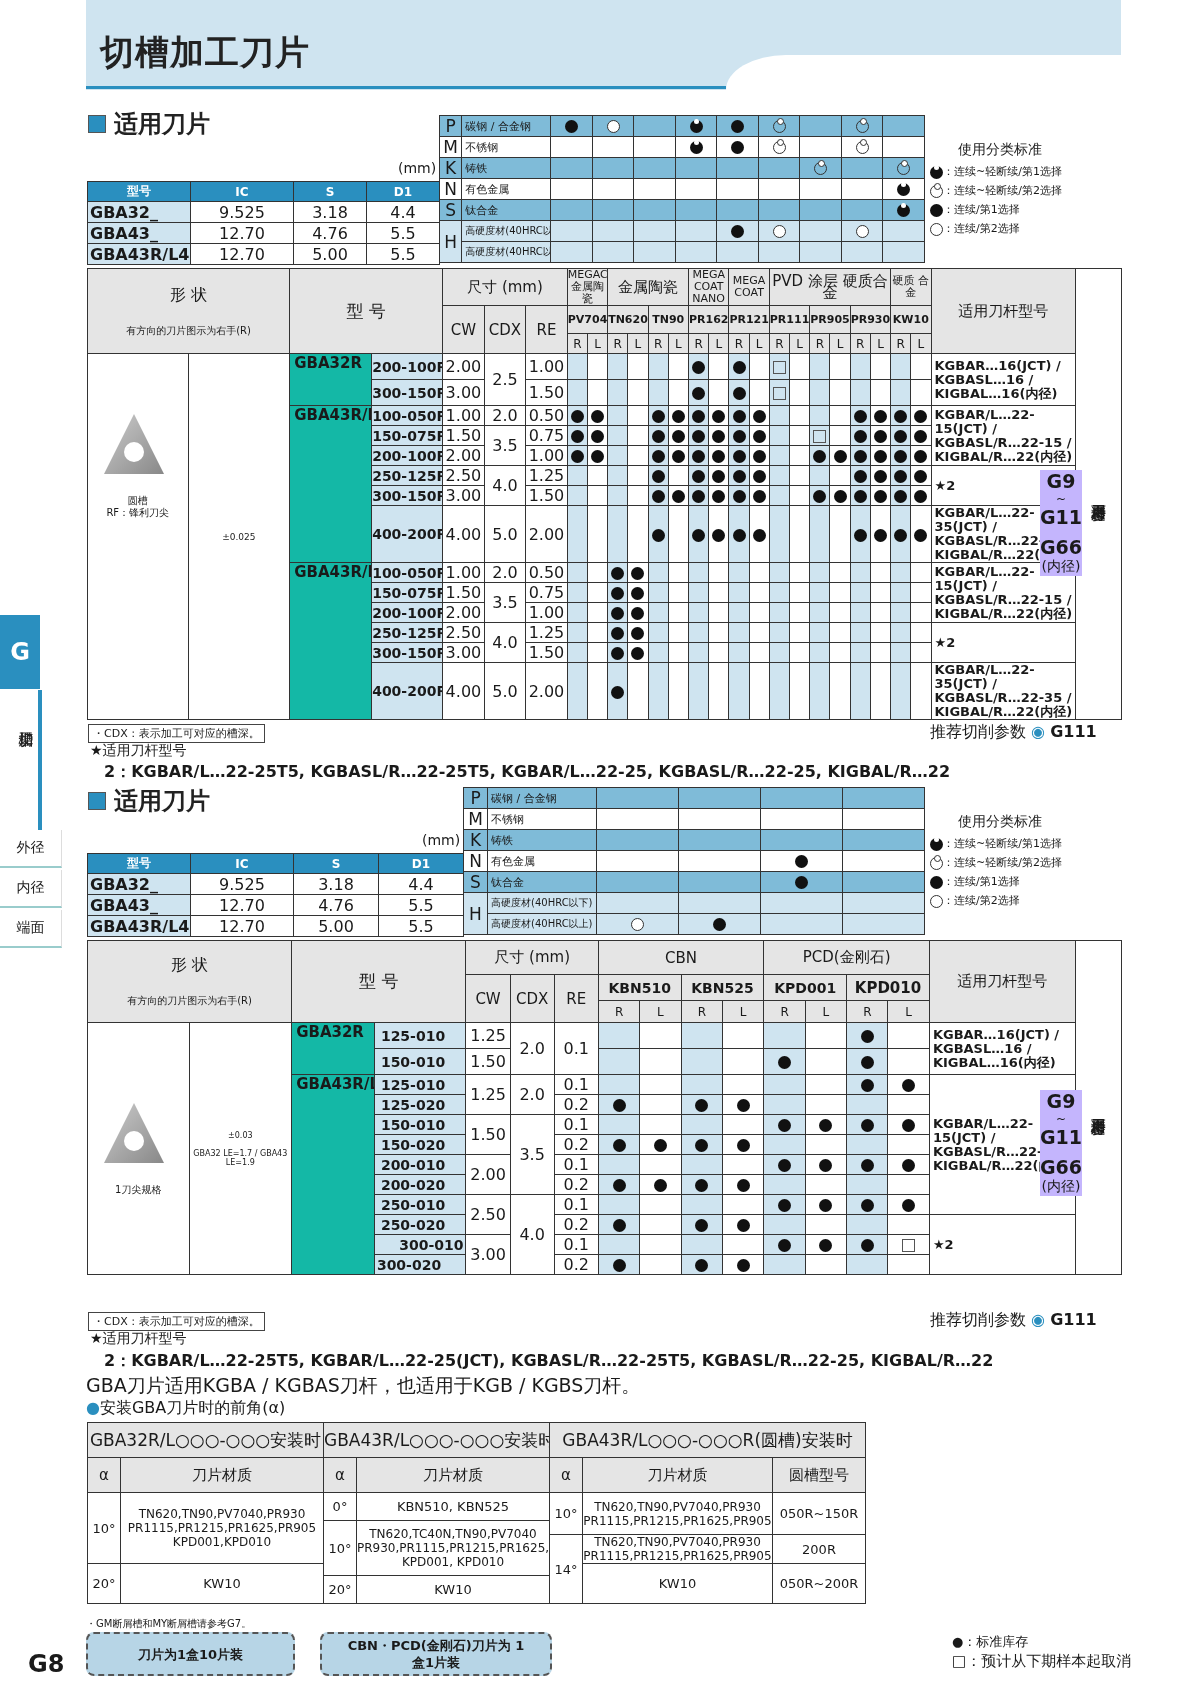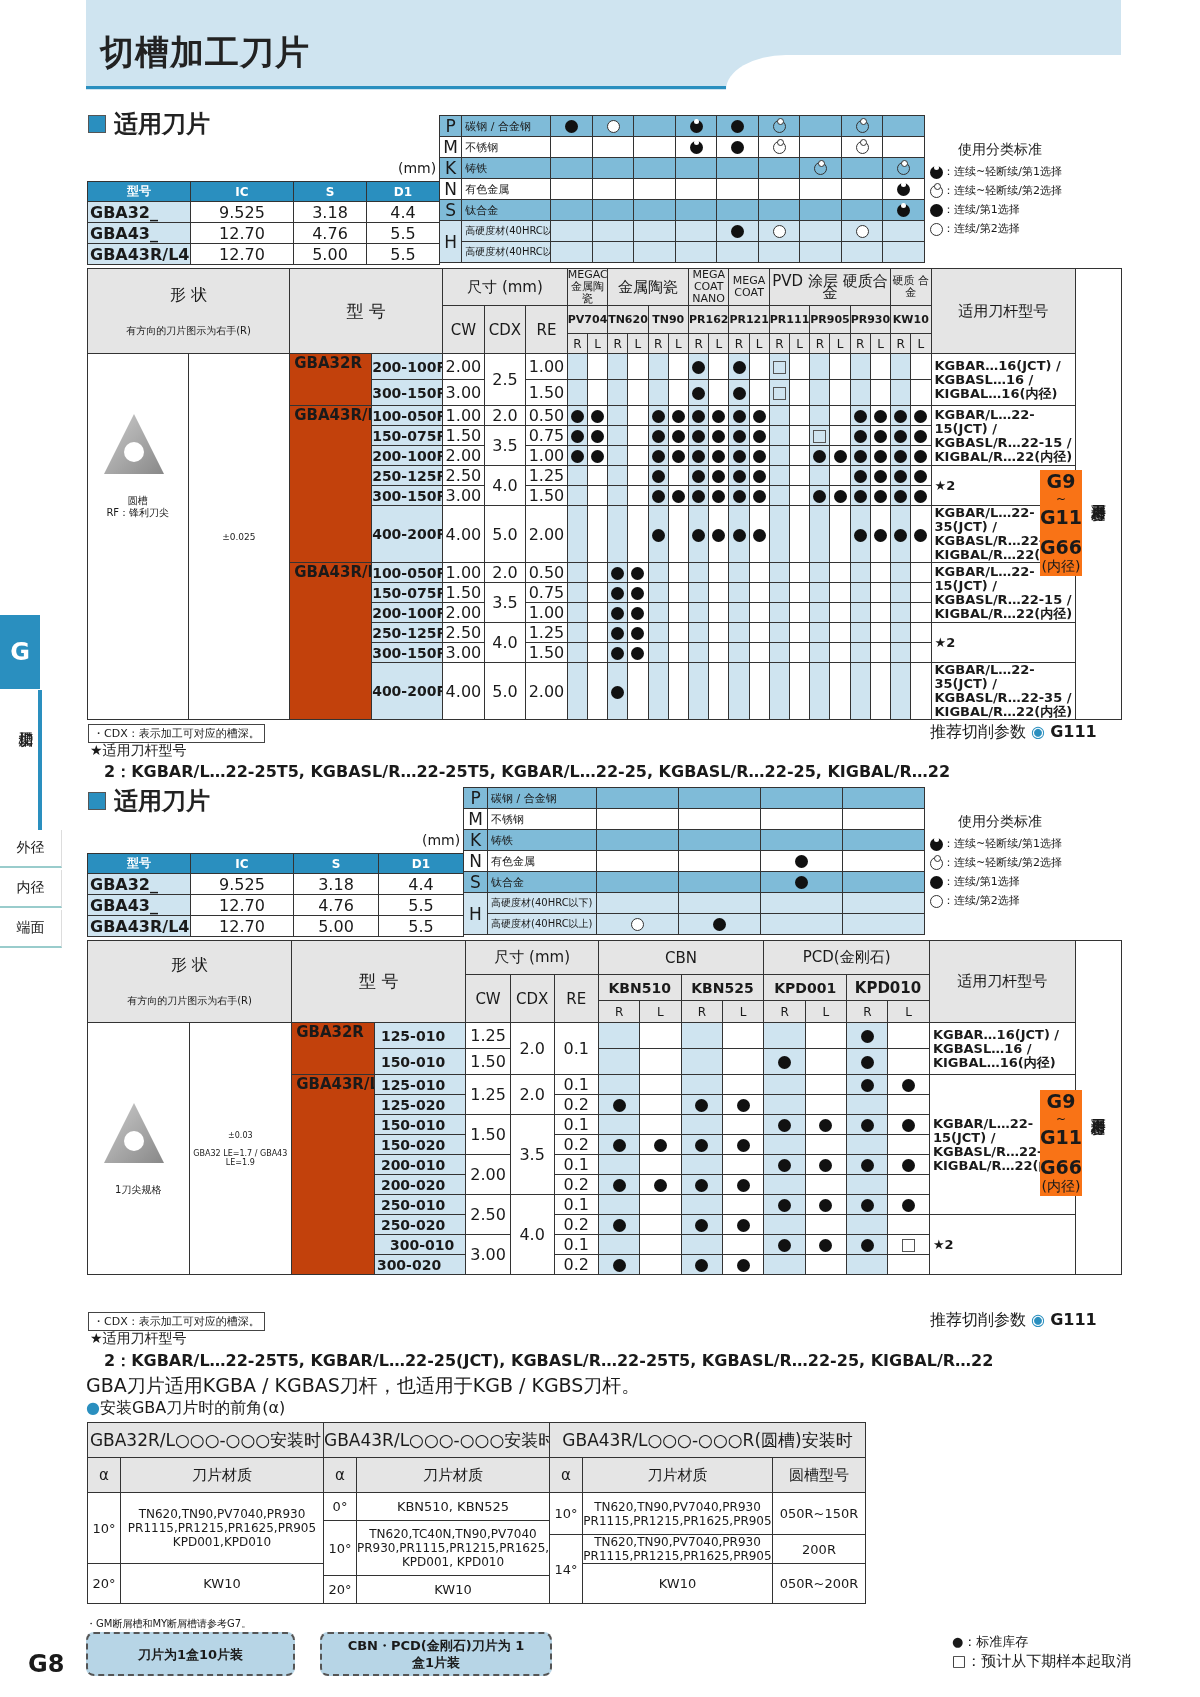--- a/index.html
+++ b/index.html
@@ -23,34 +23,34 @@
 .mat td.letter{font-size:17px;width:22px}
 .mat tr.dk td{background:#7fbbd8}
 .mat tr.lt td{background:#fff}
 .mat tr.hl td{background:#cfe4f0}
 .mat td.lbl{text-align:left;padding-left:3px}
 .mat td.sm{font-size:10px}
 .main td{font-size:16px;height:19px}
 .main .gh{background:#e5e5e5;font-size:15px}
 .main .ghs{background:#e5e5e5;font-size:11px;font-weight:bold}
 .main .ghx{background:#e5e5e5;font-size:13px}
-.main .model{background:#c2410c;font-weight:bold;text-align:left;padding-left:4px;font-size:15px}
+.main .model{background:#14b8a6;font-weight:bold;text-align:left;padding-left:4px;font-size:15px}
 .main .code{background:#cfe4f0;font-weight:bold;font-size:14px;text-align:right;padding-right:2px}
 .main .r{background:#cfe4f0}
 .main .holder{text-align:left;padding-left:3px;font-size:13px;font-weight:bold;line-height:14px;white-space:normal}
 .dot{display:inline-block;width:13px;height:13px;border-radius:50%;background:#111;vertical-align:middle}
 .ring{display:inline-block;width:13px;height:13px;border-radius:50%;border:1px solid #333;background:#fff;vertical-align:middle}
 .sq{display:inline-block;width:13px;height:13px;border:1px solid #555;vertical-align:middle}
 .half{display:inline-block;width:13px;height:13px;border-radius:50%;background:#111;position:relative;vertical-align:middle}
 .half:after{content:"";position:absolute;left:4px;top:-1px;width:5px;height:5px;background:inherit;border-radius:50%;background:#fff}
 .hring{display:inline-block;width:13px;height:13px;border-radius:50%;border:1px solid #333;position:relative;vertical-align:middle}
 .hring:after{content:"";position:absolute;left:3px;top:-3px;width:5px;height:5px;border-radius:50%;border:1px solid #333;background:#fff}
 .legend{position:absolute;font-size:11px;line-height:19px}
 .legend .t{font-size:14px;text-align:center;margin-bottom:3px}
-.refpage{position:absolute;width:42px;background:#f97316;text-align:center}
+.refpage{position:absolute;width:42px;background:#c4b5fd;text-align:center}
 .refv{font-size:15px;line-height:18px;writing-mode:vertical-rl;margin:auto}
 .g9{font-size:19px;font-weight:bold}
 .note-box{position:absolute;border:1px solid #444;font-size:11px;padding:1px 4px}
 .txt{position:absolute;font-size:15px;white-space:nowrap}
 .bold{font-weight:bold}
 .bl{color:#2a8fbf}
 .rake th,.rake td{font-size:13px;height:28px;font-weight:normal}
 .rake .h1{background:#e5e5e5;font-size:17px}
 .rake .h2{background:#e5e5e5;font-size:15px}
 .pack{position:absolute;height:44px;background:#b7d5e6;border:2px dashed #555;border-radius:8px;display:flex;align-items:center;justify-content:center;text-align:center;font-size:13px;font-weight:bold;line-height:17px}
@@ -970,21 +970,21 @@
         <td class=""></td>
         <td class="r"><span class="dot"></span></td>
         <td class=""><span class="dot"></span></td>
         <td class="r"></td>
         <td class=""></td>
         <td class="r"></td>
         <td class=""></td>
         <td class="holder" rowspan="3">★2</td>
       </tr>
       <tr style="height:20px">
-        <td class="code" style="text-align:center;padding-left:6px">300-010</td>
+        <td class="code" style="text-align:right;padding-left:6px">300-010</td>
         <td rowspan="2">3.00</td>
         <td>0.1</td>
         <td class="r"></td>
         <td class=""></td>
         <td class="r"></td>
         <td class=""></td>
         <td class="r"><span class="dot"></span></td>
         <td class=""><span class="dot"></span></td>
         <td class="r"><span class="dot"></span></td>
         <td class=""><span class="sq"></span></td>

